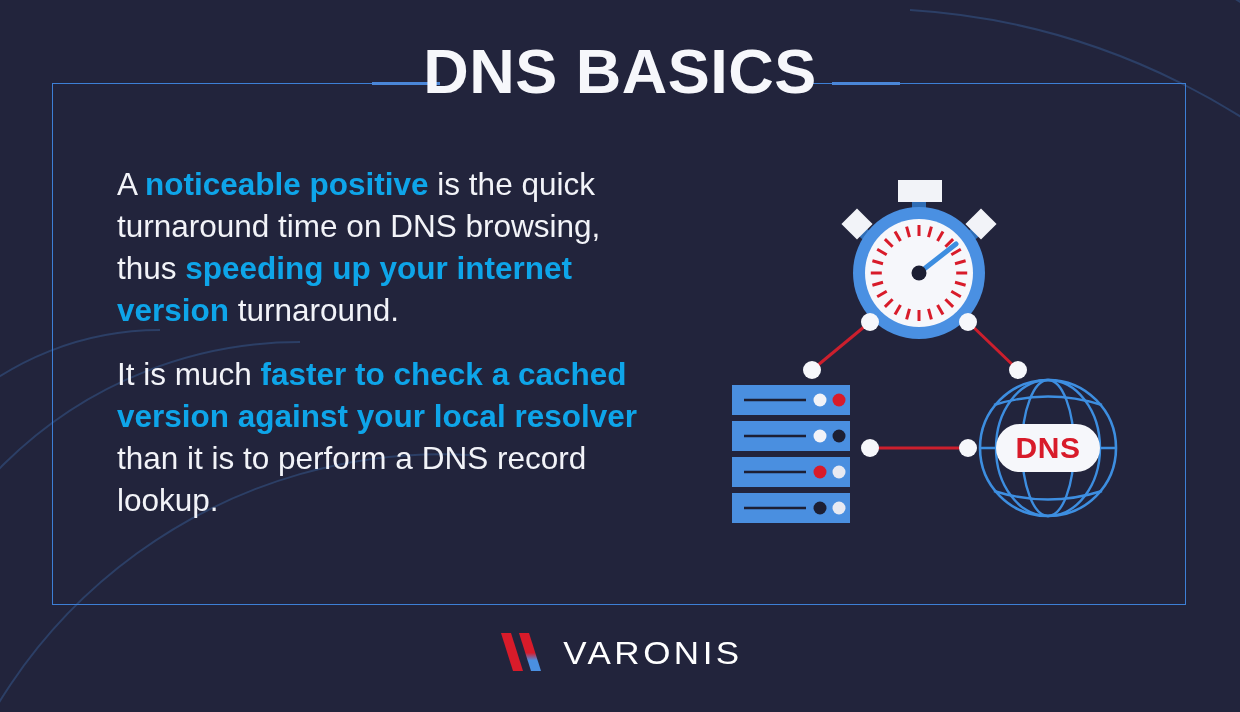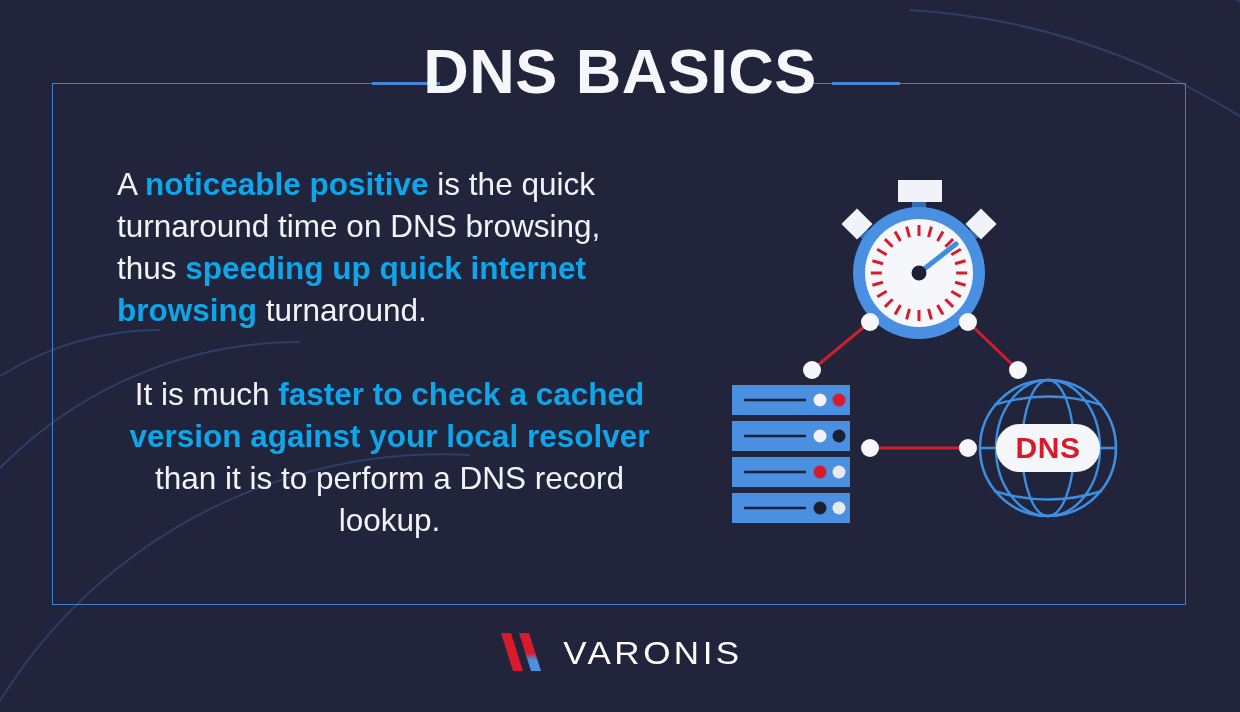--- a/index.html
+++ b/index.html
@@ -73,21 +73,21 @@
     position: absolute;
     left: 117px;
     top: 163px;
     width: 545px;
     color: #f2f3f8;
     font-size: 31.5px;
     line-height: 42px;
     font-weight: 400;
   }
   .copy p { margin: 0; }
-  .copy p + p { margin-top: 42px; text-align: center; }
+  .copy p + p { margin-top: 22px; }
   .copy b {
     color: #0ea5e9;
     font-weight: 700;
   }
 
   
   .illustration {
     position: absolute;
     left: 700px;
     top: 170px;
@@ -136,21 +136,21 @@
 
   <div class="frame"></div>
   <div class="frame-title-gap"></div>
   <div class="frame-dash left"></div>
   <div class="frame-dash right"></div>
 
   <div class="title">DNS BASICS</div>
 
   <div class="copy">
     <p>
-      <span>A </span><b>noticeable positive</b><span> is the quick turnaround time on DNS browsing, thus </span><b>speeding up quick internet browsing</b><span> turnaround.</span>
+      <span>A </span><b>noticeable positive</b><span> is the quick turnaround time on DNS browsing, thus </span><b>speeding up your internet version</b><span> turnaround.</span>
     </p>
     <p>
       <span>It is much </span><b>faster to check a cached version against your local resolver</b><span> than it is to perform a DNS record lookup.</span>
     </p>
   </div>
 
   <svg class="illustration" viewBox="0 0 460 380" xmlns="http://www.w3.org/2000/svg">
 
     <g>
       <line x1="112" y1="200" x2="170" y2="152" stroke="#cc1f2d" stroke-width="3"></line>

